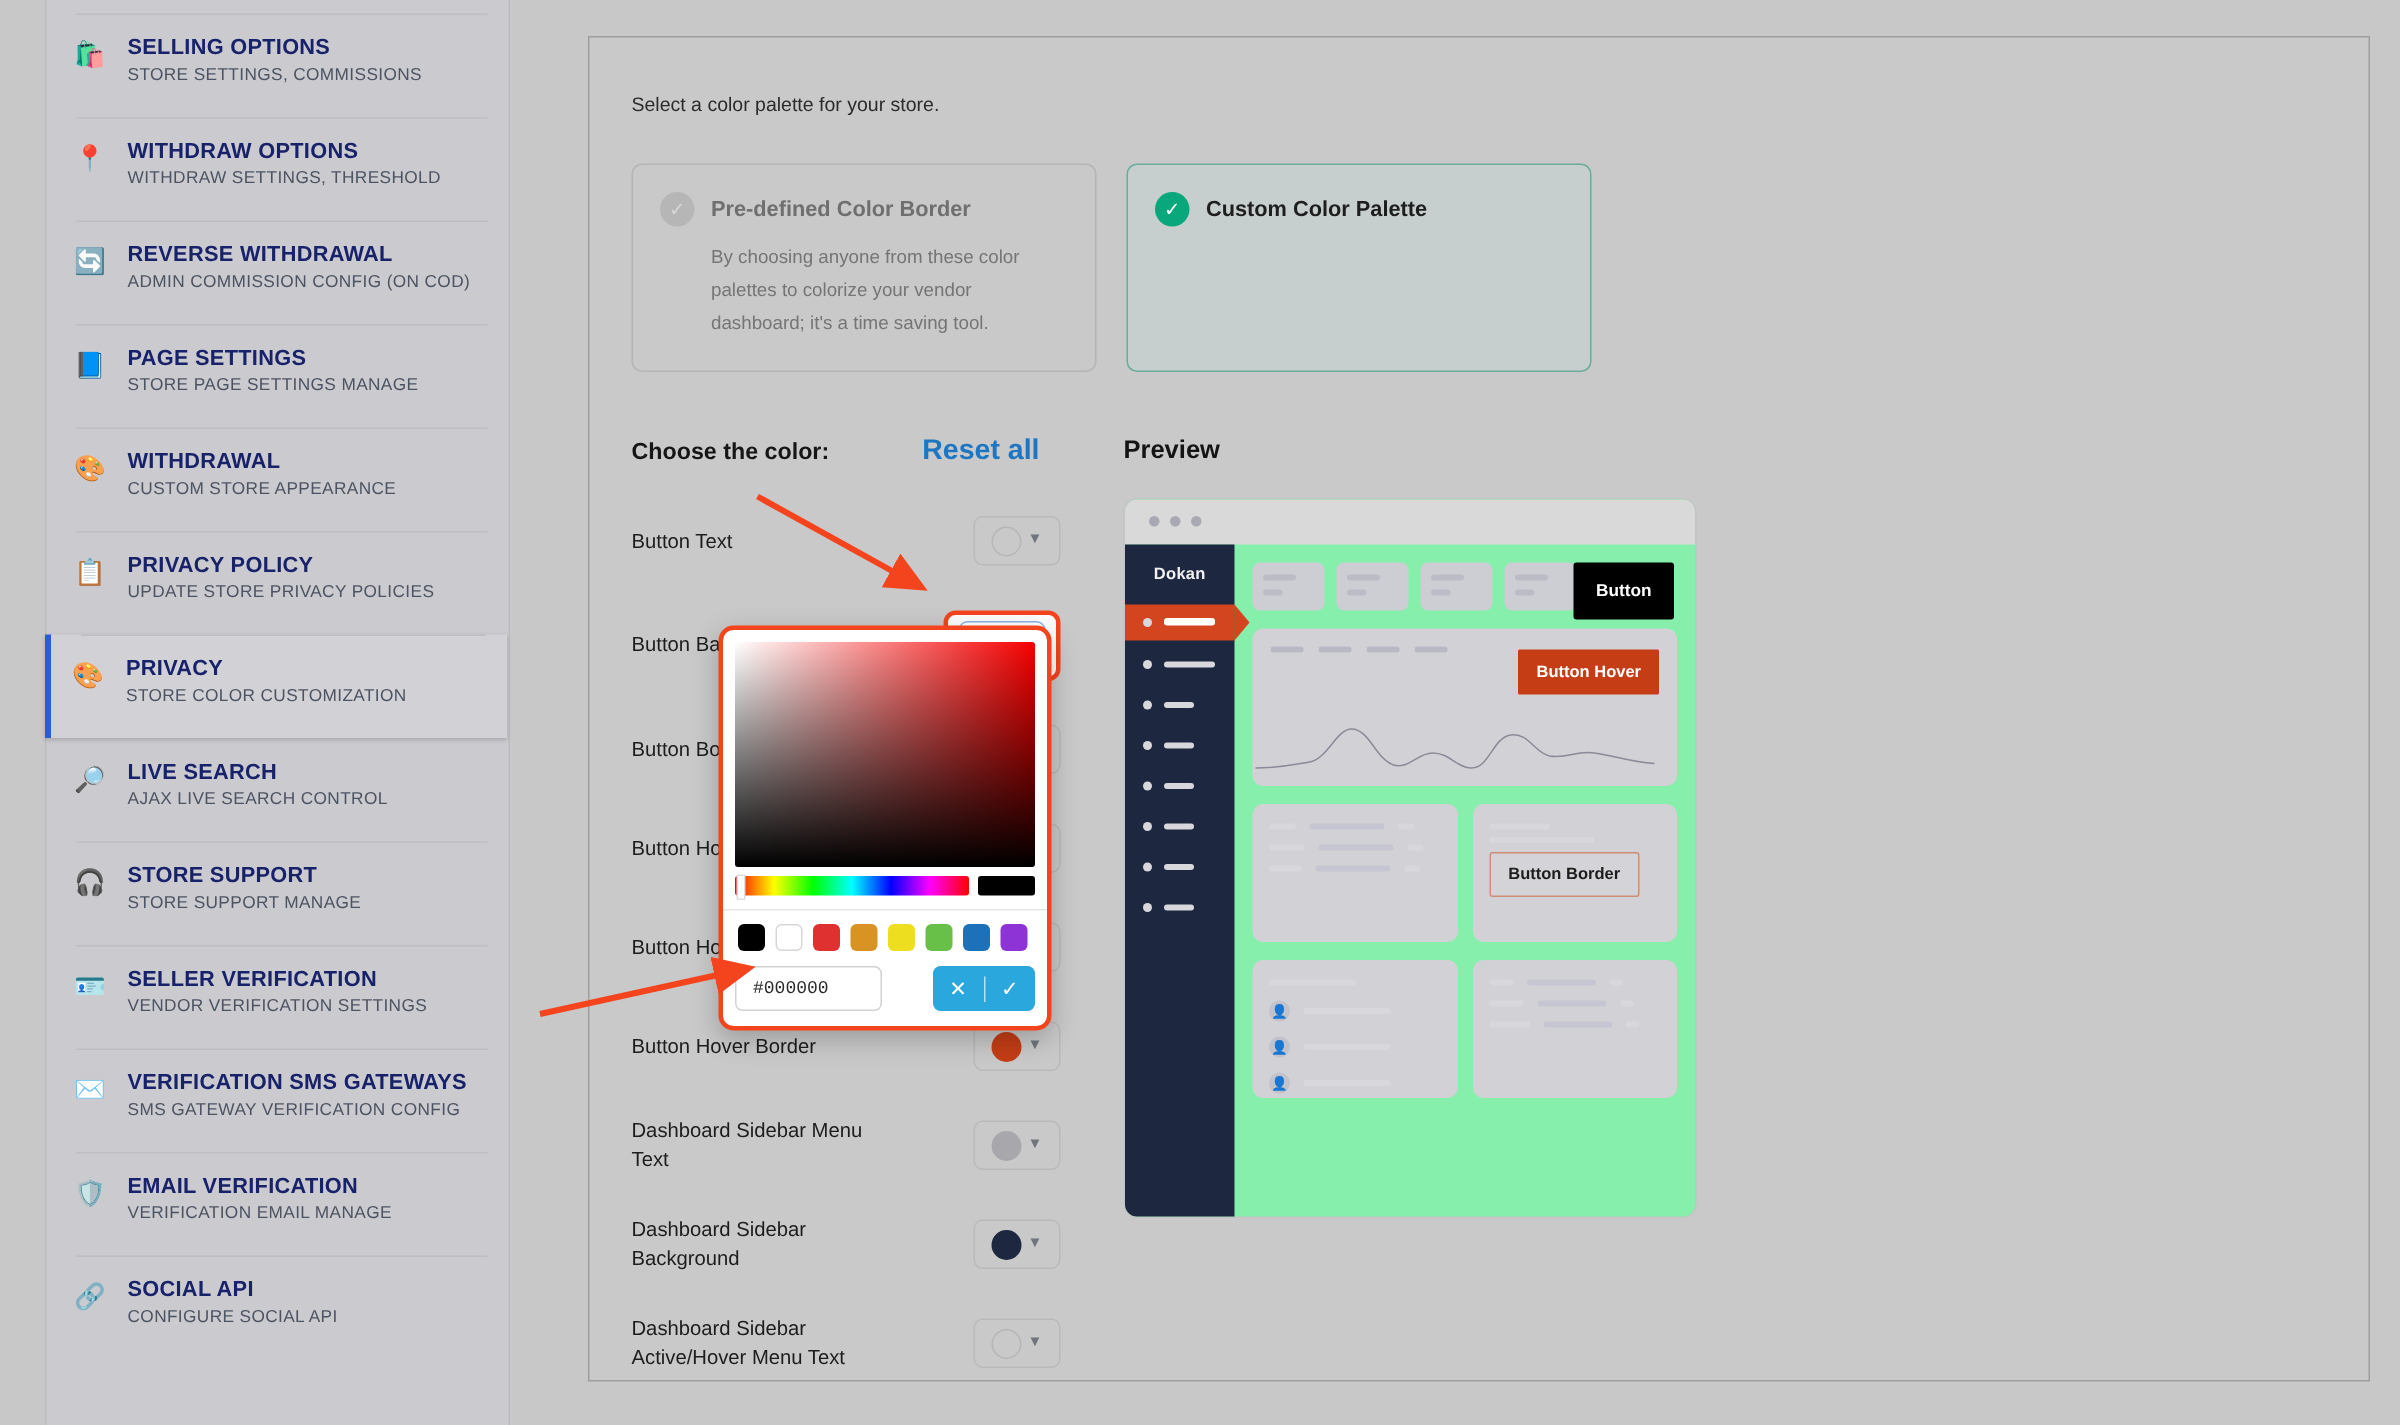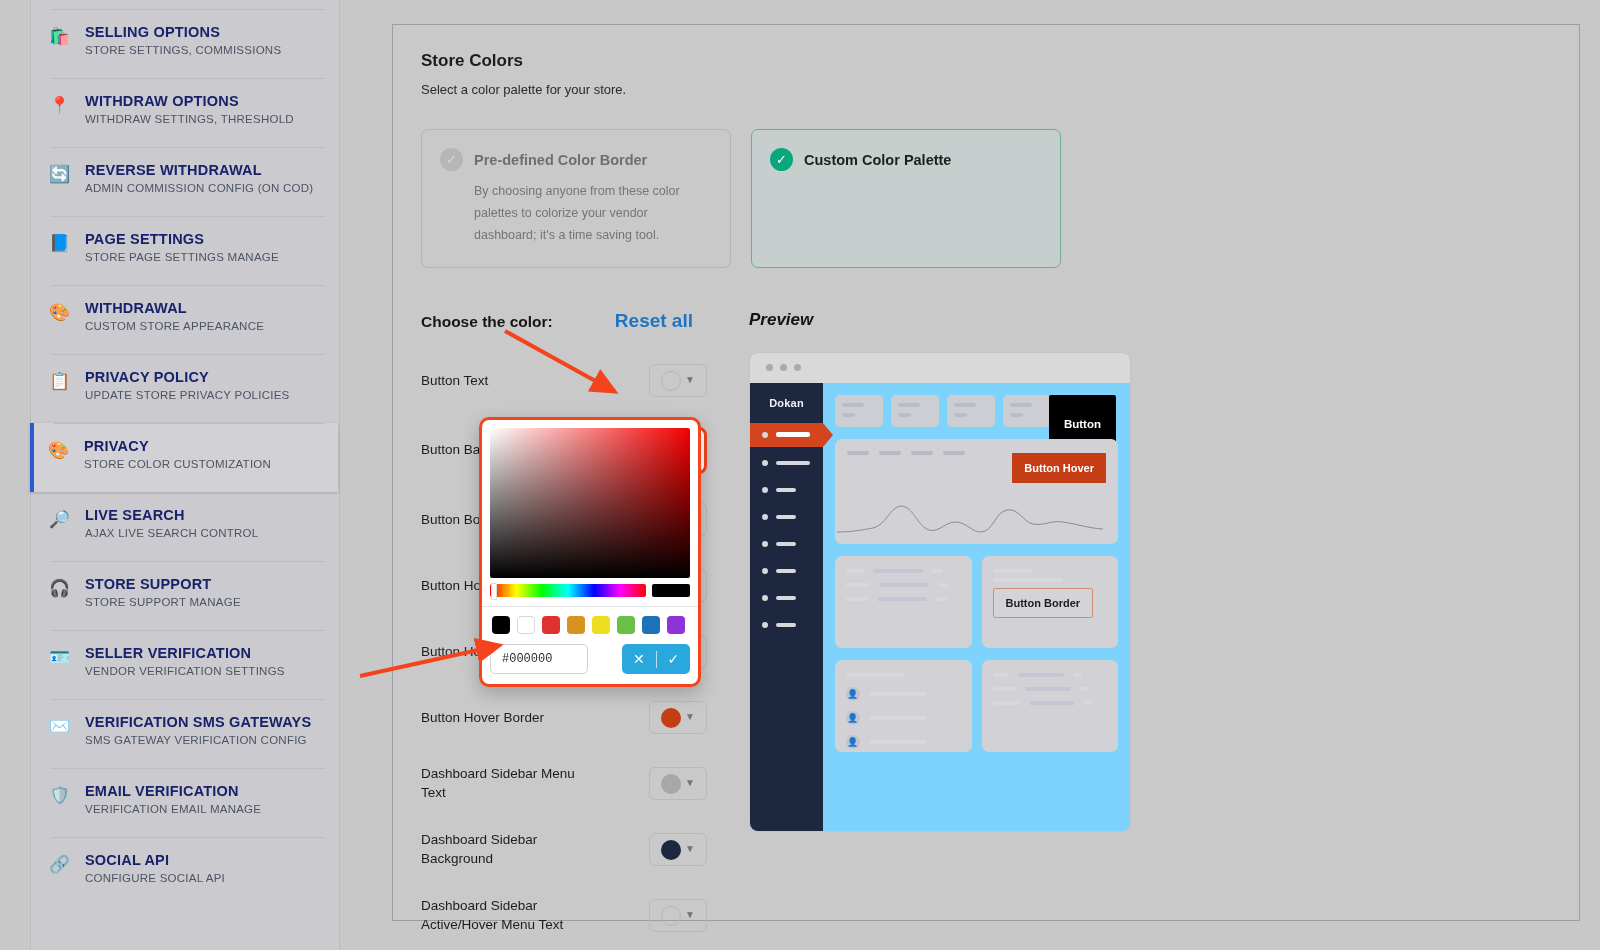--- a/index.html
+++ b/index.html
@@ -120,24 +120,24 @@
   .chev { font-size: 10px; color: #70757c; line-height: 1; transform: translateY(-1px); }
 
   
   .field-row.active .swatch-outer {
     border: 3px solid #f4441e; border-radius: 8px;
     padding: 4px 7px; background: #fdfdfd;
   }
   .field-row.active .swatch-btn { border: 1px solid #8ab0e6; background:#fff; }
 
   
-  .preview-title { font-size: 17px; font-weight: bold; color: #141414; font-style: italic; }
+  .preview-title { font-size: 17px; font-weight: bold; color: #141414; }
   .preview-frame {
     margin-top: 22px; width: 382px; height: 480px;
-    background: #7dd3fc; border: 1px solid #c4c4c4; border-radius: 9px;
+    background: #86efac; border: 1px solid #c4c4c4; border-radius: 9px;
     overflow: hidden; position: relative;
   }
   .pf-bar { height: 30px; background: #d9d9d9; display: flex; align-items: center; padding-left: 16px; gap: 7px; }
   .pf-dot { width: 7px; height: 7px; border-radius: 50%; background: #a9a9b4; }
   .pf-body { display: flex; height: 450px; }
   .pf-side { width: 73px; background: #1d273f; position: relative; padding-top: 2px; }
   .pf-logo { color: #f1f1f1; font-size: 11px; font-weight: bold; text-align: center; padding: 12px 0 14px; letter-spacing:.2px;}
   .pf-menu-active {
     background: #d2451e; height: 24px; display: flex; align-items: center; padding-left: 12px; gap: 8px;
     position: relative;
@@ -151,21 +151,21 @@
   .pf-bullet { width: 6px; height: 6px; border-radius: 50%; background: #d8d8dc; flex:0 0 auto;}
   .pf-line { height: 4px; border-radius: 2px; background: #d8d8dc; }
   .pf-main { flex: 1; padding: 12px; }
   .pf-stats { display: flex; gap: 8px; }
   .pf-stat { width: 48px; height: 32px; background: #cdcdd4; border-radius: 5px; padding: 8px 7px; }
   .pf-stat .l1 { height:4px;width:22px;background:#bcbcc6;border-radius:2px;}
   .pf-stat .l2 { height:4px;width:13px;background:#bcbcc6;border-radius:2px;margin-top:6px;}
   .pf-btn-black {
     position: absolute; right: 14px; top: 42px;
     background: #000; color: #fff; font-size: 11.5px; font-weight: bold;
-    padding: 23px 15px; border-radius: 2px;
+    padding: 13px 15px; border-radius: 2px;
   }
   .pf-card {
     margin-top: 12px; background: #d2d2d6; border-radius: 7px; height: 105px; position: relative; padding: 12px;
   }
   .pf-dashes { display: flex; gap: 10px; }
   .pf-dash { height: 4px; width: 22px; background: #b9b9c6; border-radius: 2px; }
   .pf-btn-hover {
     position: absolute; right: 12px; top: 14px;
     background: #c43d15; color: #fff; font-size: 11px; font-weight: bold;
     padding: 9px 12px; border-radius: 1px;
@@ -295,21 +295,20 @@
           <span class="side-icon">🔗</span>
           <div class="side-title">SOCIAL API</div>
           <div class="side-sub">CONFIGURE SOCIAL API</div>
         </div>
       </div>
   </div>
 
   <div class="content-panel">
     <div class="panel-inner">
 
-      <div class="sec-title">Store Colors</div>
       <div class="sec-sub">Select a color palette for your store.</div>
 
       <div class="palette-row">
         <div class="palette-card">
           <div class="pc-head">
             <div class="pc-check">✓</div>
             <div class="pc-title">Pre-defined Color Border</div>
           </div>
           <div class="pc-desc">By choosing anyone from these color palettes to colorize your vendor dashboard; it's a time saving tool.</div>
         </div>

